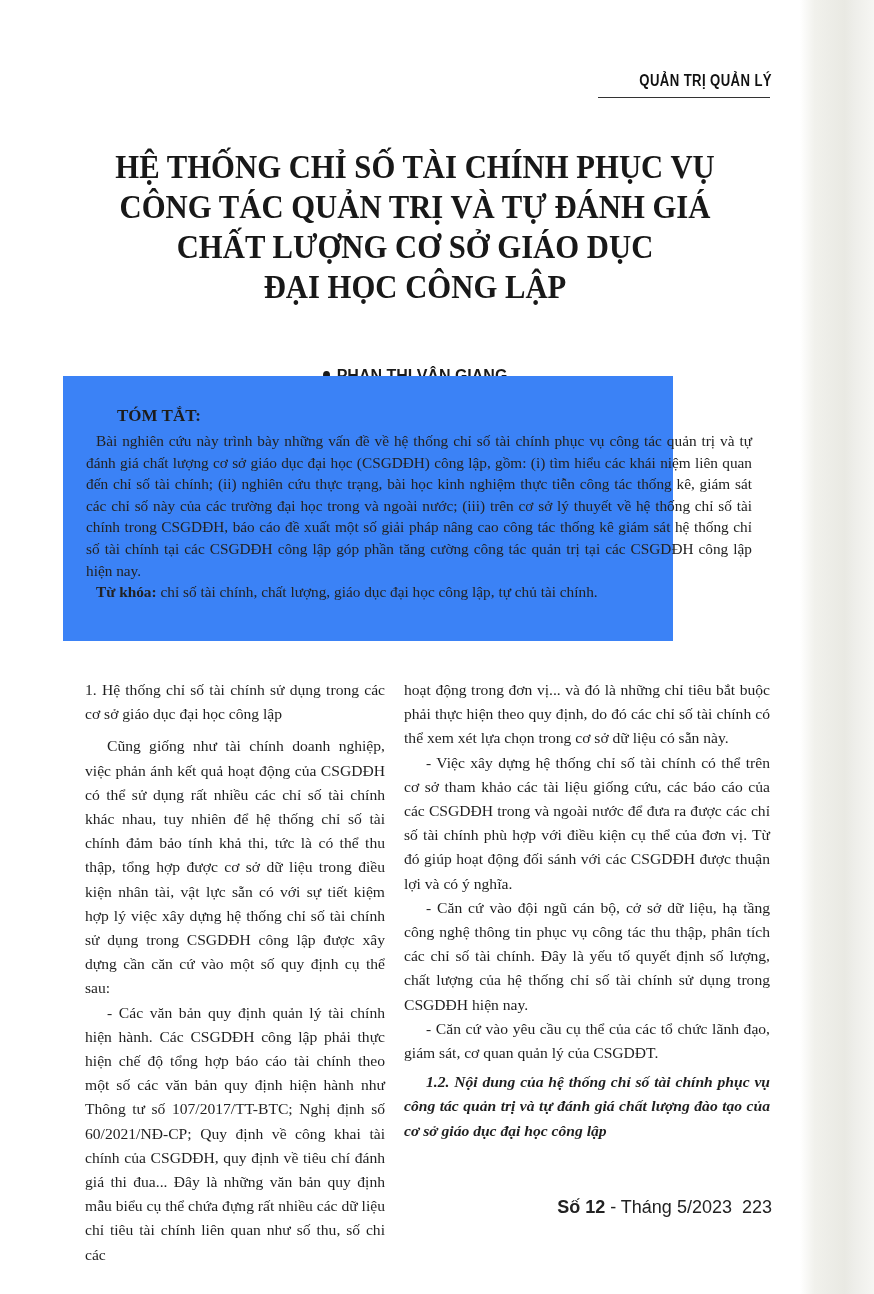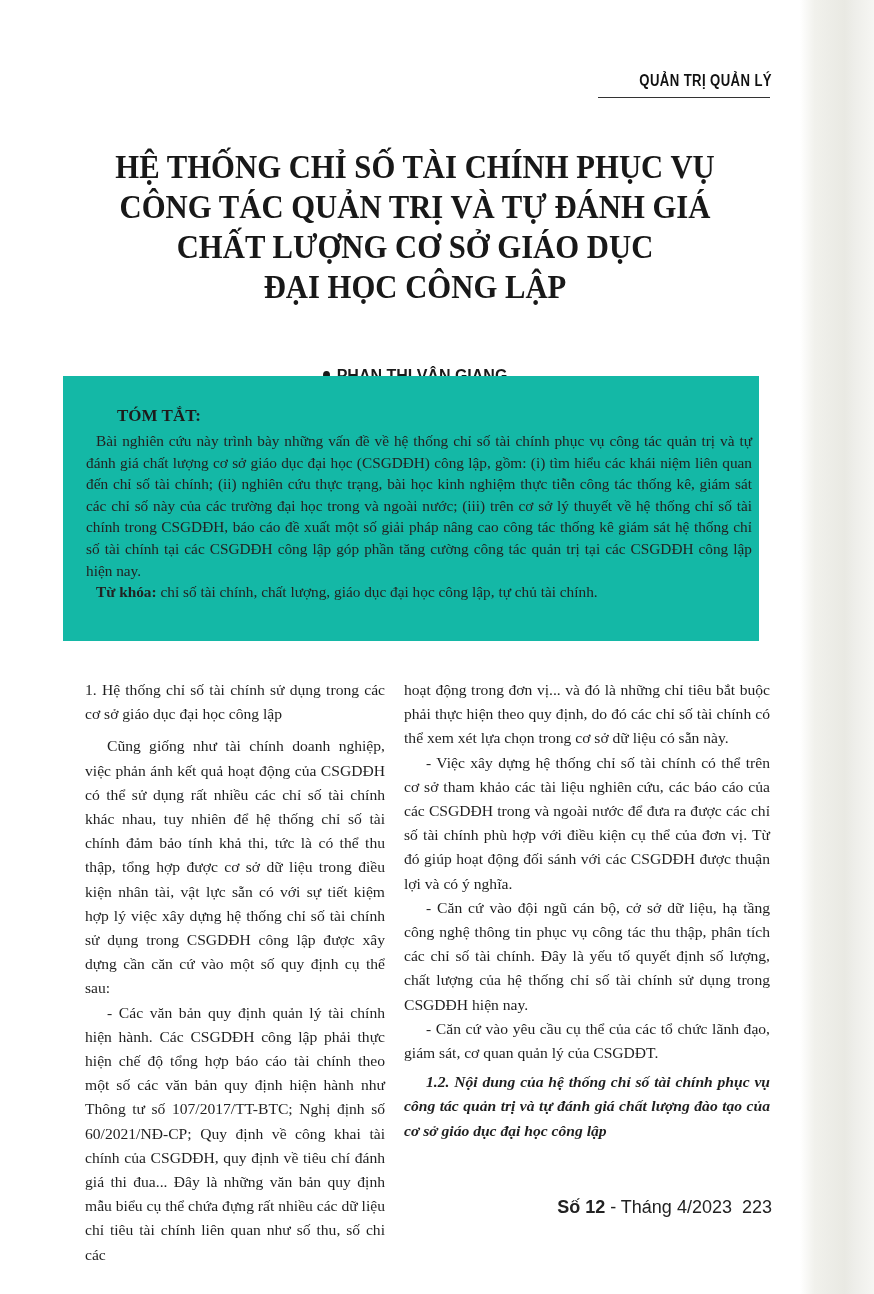--- a/index.html
+++ b/index.html
@@ -31,22 +31,22 @@
   }
   .title div { transform: scaleX(0.93); }
   .author {
     position: absolute; left: 280px; top: 319px; width: 270px; text-align: center;
     font-family: "Liberation Sans", sans-serif; font-weight: bold; font-size: 16px;
     color: #1a1a1a;
     margin-top: 48px;
   }
   .author .bullet { display: inline-block; width: 7px; height: 8px; border-radius: 50%; background: #1a1a1a; margin-right: 7px; vertical-align: 2px; }
   .abstract {
-    position: absolute; left: 63px; top: 376px; width: 696px; height: 265px;
-    background: #14b8a6;
+    position: absolute; left: 63px; top: 376px; width: 610px; height: 265px;
+    background: #3b82f6;
   }
   .abstract-inner { position: absolute; left: 23px; top: 30px; width: 666px; }
   .abstract-heading { font-weight: bold; font-size: 17px; margin: 0 0 4px 31px; }
   .abstract-text {
     font-size: 15.3px; line-height: 21.6px; text-align: justify; margin: 0;
     text-indent: 10px; color: #222;
   }
   .keywords { font-size: 15.3px; line-height: 22px; margin: 0; padding-left: 10px; color: #222; }
   .keywords b { font-weight: bold; }
   .col {
@@ -94,21 +94,21 @@
 </div>
 
 <div class="col col-left">
   <p class="h1">1. Hệ thống chỉ số tài chính sử dụng trong các cơ sở giáo dục đại học công lập</p>
   <p class="indent">Cũng giống như tài chính doanh nghiệp, việc phản ánh kết quả hoạt động của CSGDĐH có thể sử dụng rất nhiều các chỉ số tài chính khác nhau, tuy nhiên để hệ thống chỉ số tài chính đảm bảo tính khả thi, tức là có thể thu thập, tổng hợp được cơ sở dữ liệu trong điều kiện nhân tài, vật lực sẵn có với sự tiết kiệm hợp lý việc xây dựng hệ thống chỉ số tài chính sử dụng trong CSGDĐH công lập được xây dựng cần căn cứ vào một số quy định cụ thể sau:</p>
   <p class="indent">- Các văn bản quy định quản lý tài chính hiện hành. Các CSGDĐH công lập phải thực hiện chế độ tổng hợp báo cáo tài chính theo một số các văn bản quy định hiện hành như Thông tư số 107/2017/TT-BTC; Nghị định số 60/2021/NĐ-CP; Quy định về công khai tài chính của CSGDĐH, quy định về tiêu chí đánh giá thi đua... Đây là những văn bản quy định mẫu biểu cụ thể chứa đựng rất nhiều các dữ liệu chỉ tiêu tài chính liên quan như số thu, số chi các</p>
 </div>
 
 <div class="col col-right">
   <p>hoạt động trong đơn vị... và đó là những chỉ tiêu bắt buộc phải thực hiện theo quy định, do đó các chỉ số tài chính có thể xem xét lựa chọn trong cơ sở dữ liệu có sẵn này.</p>
-  <p class="indent">- Việc xây dựng hệ thống chỉ số tài chính có thể trên cơ sở tham khảo các tài liệu nghiên cứu, các báo cáo của các CSGDĐH trong và ngoài nước để đưa ra được các chỉ số tài chính phù hợp với điều kiện cụ thể của đơn vị. Từ đó giúp hoạt động đối sánh với các CSGDĐH được thuận lợi và có ý nghĩa.</p>
+  <p class="indent">- Việc xây dựng hệ thống chỉ số tài chính có thể trên cơ sở tham khảo các tài liệu giống cứu, các báo cáo của các CSGDĐH trong và ngoài nước để đưa ra được các chỉ số tài chính phù hợp với điều kiện cụ thể của đơn vị. Từ đó giúp hoạt động đối sánh với các CSGDĐH được thuận lợi và có ý nghĩa.</p>
   <p class="indent">- Căn cứ vào đội ngũ cán bộ, cở sở dữ liệu, hạ tầng công nghệ thông tin phục vụ công tác thu thập, phân tích các chỉ số tài chính. Đây là yếu tố quyết định số lượng, chất lượng của hệ thống chỉ số tài chính sử dụng trong CSGDĐH hiện nay.</p>
   <p class="indent">- Căn cứ vào yêu cầu cụ thể của các tổ chức lãnh đạo, giám sát, cơ quan quản lý của CSGDĐT.</p>
   <p class="h2 h2-right">1.2. Nội dung của hệ thống chỉ số tài chính phục vụ công tác quản trị và tự đánh giá chất lượng đào tạo của cơ sở giáo dục đại học công lập</p>
 </div>
 
 <div class="footer">
-  <b>Số 12</b><span> - </span><span>Tháng 4/2023</span>&nbsp;&nbsp;<span>223</span>
+  <b>Số 12</b><span> - </span><span>Tháng 5/2023</span>&nbsp;&nbsp;<span>223</span>
 </div>
 
 </body></html>

